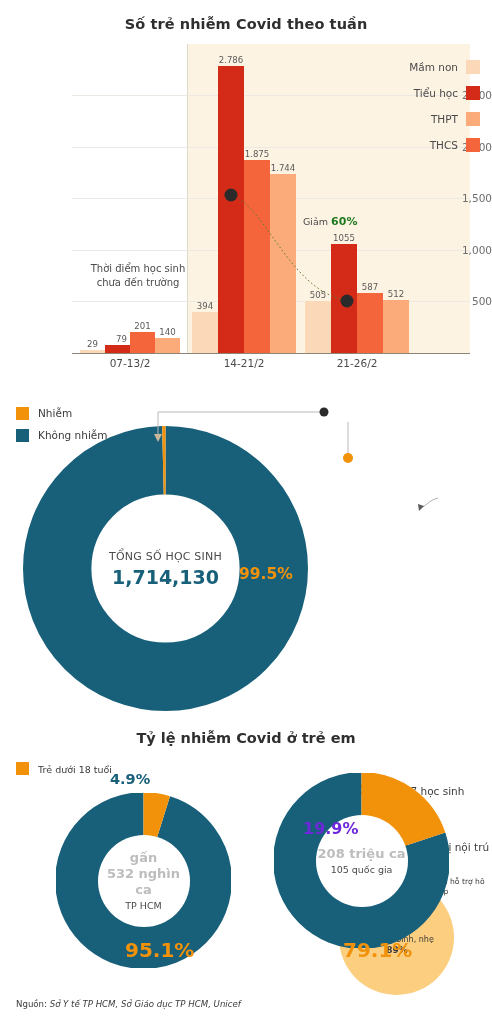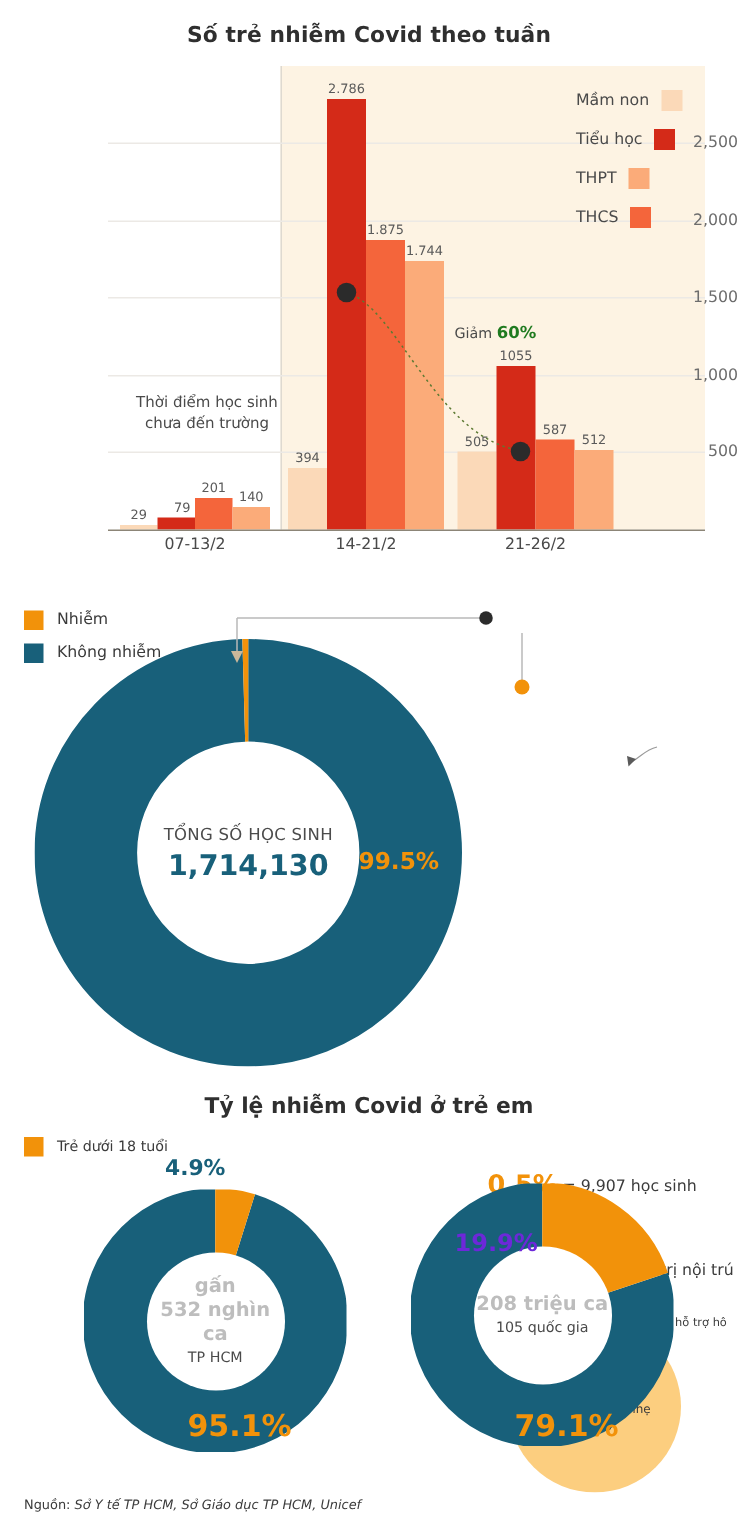--- a/index.html
+++ b/index.html
@@ -40,21 +40,21 @@
   .bar{position:absolute;bottom:0;}
   .bar-val{
     position:absolute;font-size:8.6px;color:#5a5a5a;text-align:center;white-space:nowrap;
   }
   .note-noschool{
     position:absolute;left:78px;top:262px;width:120px;text-align:center;
     font-size:10px;line-height:14px;color:#4a4a4a;
   }
   .legend-bar{position:absolute;right:12px;top:54px;width:96px;}
   .legend-bar-row{
-    display:flex;align-items:center;height:26px;gap:8px;
+    display:flex;align-items:center;justify-content:flex-end;height:26px;gap:8px;
   }
   .legend-bar-row span.lbl{font-size:10.5px;color:#4a4a4a;}
   .legend-bar-row i{width:14px;height:14px;display:block;}
   .drop-lbl{
     position:absolute;left:303px;top:215px;font-size:9.5px;color:#4a4a4a;white-space:nowrap;
   }
   .drop-lbl b{color:#1f7a1f;font-size:11px;}
 
   
   #sec-donut{top:380px;height:340px;}
@@ -98,21 +98,21 @@
     position:absolute;left:434px;top:497px;font-size:7.6px;color:#3b3b3b;line-height:9.5px;width:58px;
   }
 
   
   #sec-two{top:720px;height:304px;}
   .two-title{
     position:absolute;top:10px;left:0;width:492px;text-align:center;
     font-size:14.5px;font-weight:bold;color:#2f2f2f;
   }
   .legend3{position:absolute;left:16px;top:33px;}
-  .legend3 .row{display:flex;align-items:center;gap:9px;height:22px;}
+  .legend3 .row{display:flex;align-items:flex-end;gap:9px;height:22px;}
   .legend3 i{width:13px;height:13px;display:block;}
   .legend3 span{font-size:9.5px;color:#3b3b3b;}
   .dn{position:absolute;width:175px;height:175px;}
   .dn-hole{
     position:absolute;left:50%;top:50%;transform:translate(-50%,-50%);
     width:92px;height:92px;border-radius:50%;background:#fff;
     display:flex;flex-direction:column;align-items:center;justify-content:center;text-align:center;
   }
   .dn-hole .l1{font-size:13px;font-weight:bold;color:#bdbdbd;line-height:16px;}
   .dn-hole .l2{font-size:13px;font-weight:bold;color:#bdbdbd;line-height:16px;}
@@ -287,21 +287,21 @@
     </svg>
     <div class="dn-hole">
       <div class="l1">gấn</div>
       <div class="l2">532 nghìn ca</div>
       <div class="l3">TP HCM</div>
     </div>
   </div>
   <div class="dn-top" style="left:110px;top:51px">4.9%</div>
   <div class="dn-bot" style="left:125px;top:218px">95.1%</div>
 
-  <div class="dn" style="left:274px;top:69px">
+  <div class="dn" style="left:274px;top:53px">
     <svg viewBox="0 0 100 100" style="width:175px;height:175px;transform:rotate(-90deg)">
       <circle cx="50" cy="50" r="38" fill="none" stroke="#18607a" stroke-width="25" stroke-dasharray="191.4 47.3" stroke-dashoffset="-47.3"></circle>
       <circle cx="50" cy="50" r="38" fill="none" stroke="#f2920a" stroke-width="25" stroke-dasharray="47.3 191.4" stroke-dashoffset="0"></circle>
     </svg>
     <div class="dn-hole">
       <div class="l1">208 triệu ca</div>
       <div class="l3">105 quốc gia</div>
     </div>
   </div>
   <div class="dn-top-w" style="left:303px;top:99px">19.9%</div>

